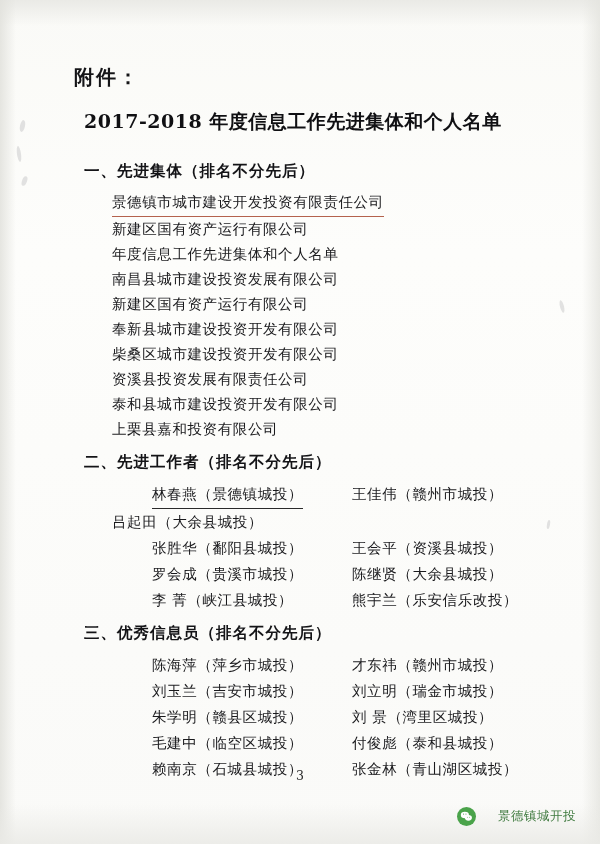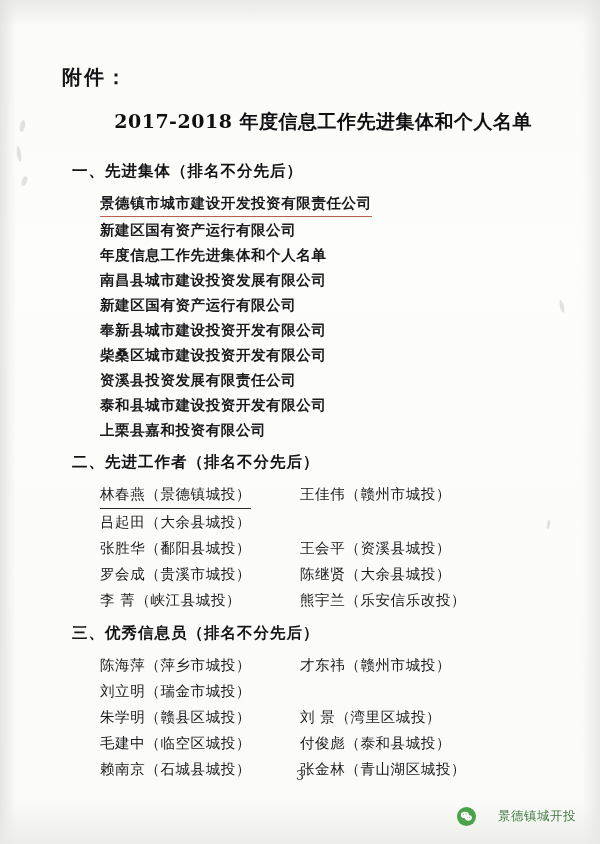--- a/index.html
+++ b/index.html
@@ -47,36 +47,36 @@
   }
   .edge-bottom {
     position: absolute;
     left: 0; right: 0; bottom: 0;
     height: 40px;
     background: linear-gradient(0deg, rgba(234,234,230,0.85), rgba(255,255,255,0));
     pointer-events: none;
   }
   .content {
     position: absolute;
-    left: 62px;
+    left: 74px;
     top: 64px;
     width: 470px;
     color: #17171a;
   }
   .attachment-label {
     font-size: 20px;
     font-weight: bold;
     letter-spacing: 2px;
     margin-bottom: 18px;
     color: #141417;
   }
   .doc-title {
     font-size: 19px;
     font-weight: bold;
-    text-align: right;
+    text-align: left;
     letter-spacing: 0.5px;
     margin: 0 0 26px 0;
     color: #101013;
     padding-left: 10px;
   }
   .section {
     margin-bottom: 6px;
   }
   .section-heading {
     font-size: 15.5px;
@@ -87,40 +87,40 @@
   }
   .single-col {
     margin-left: 38px;
   }
   .single-col .entry {
     font-size: 14.5px;
     line-height: 25px;
     letter-spacing: 0.6px;
     color: #1a1a1d;
     white-space: nowrap;
-    font-weight: bold;
   }
   .entry.underlined {
     display: inline-block;
     border-bottom: 1.6px solid #b4624d;
     padding-bottom: 1px;
   }
   .two-col {
     margin-left: 38px;
   }
   .two-col .row {
     display: flex;
     font-size: 14.5px;
     line-height: 26px;
     letter-spacing: 0.6px;
     color: #1a1a1d;
   }
   .two-col .col-a {
     width: 200px;
     white-space: nowrap;
+    margin-left: 40px;
   }
   .two-col .col-b {
     white-space: nowrap;
   }
   .col-a.underlined span.txt {
     display: inline-block;
     border-bottom: 1.4px solid #2a2a2a;
     padding-bottom: 1px;
   }
   .page-number {
@@ -232,20 +232,21 @@
     </div>
 
     <div class="section">
       <div class="section-heading">三、优秀信息员（排名不分先后）</div>
       <div class="two-col">
         <div class="row">
           <div class="col-a">陈海萍（萍乡市城投）</div>
           <div class="col-b">才东祎（赣州市城投）</div>
         </div>
         <div class="row">
+          <div class="col-a">刘玉兰（吉安市城投）</div>
           <div class="col-b">刘立明（瑞金市城投）</div>
         </div>
         <div class="row">
           <div class="col-a">朱学明（赣县区城投）</div>
           <div class="col-b">刘  景（湾里区城投）</div>
         </div>
         <div class="row">
           <div class="col-a">毛建中（临空区城投）</div>
           <div class="col-b">付俊彪（泰和县城投）</div>
         </div>

